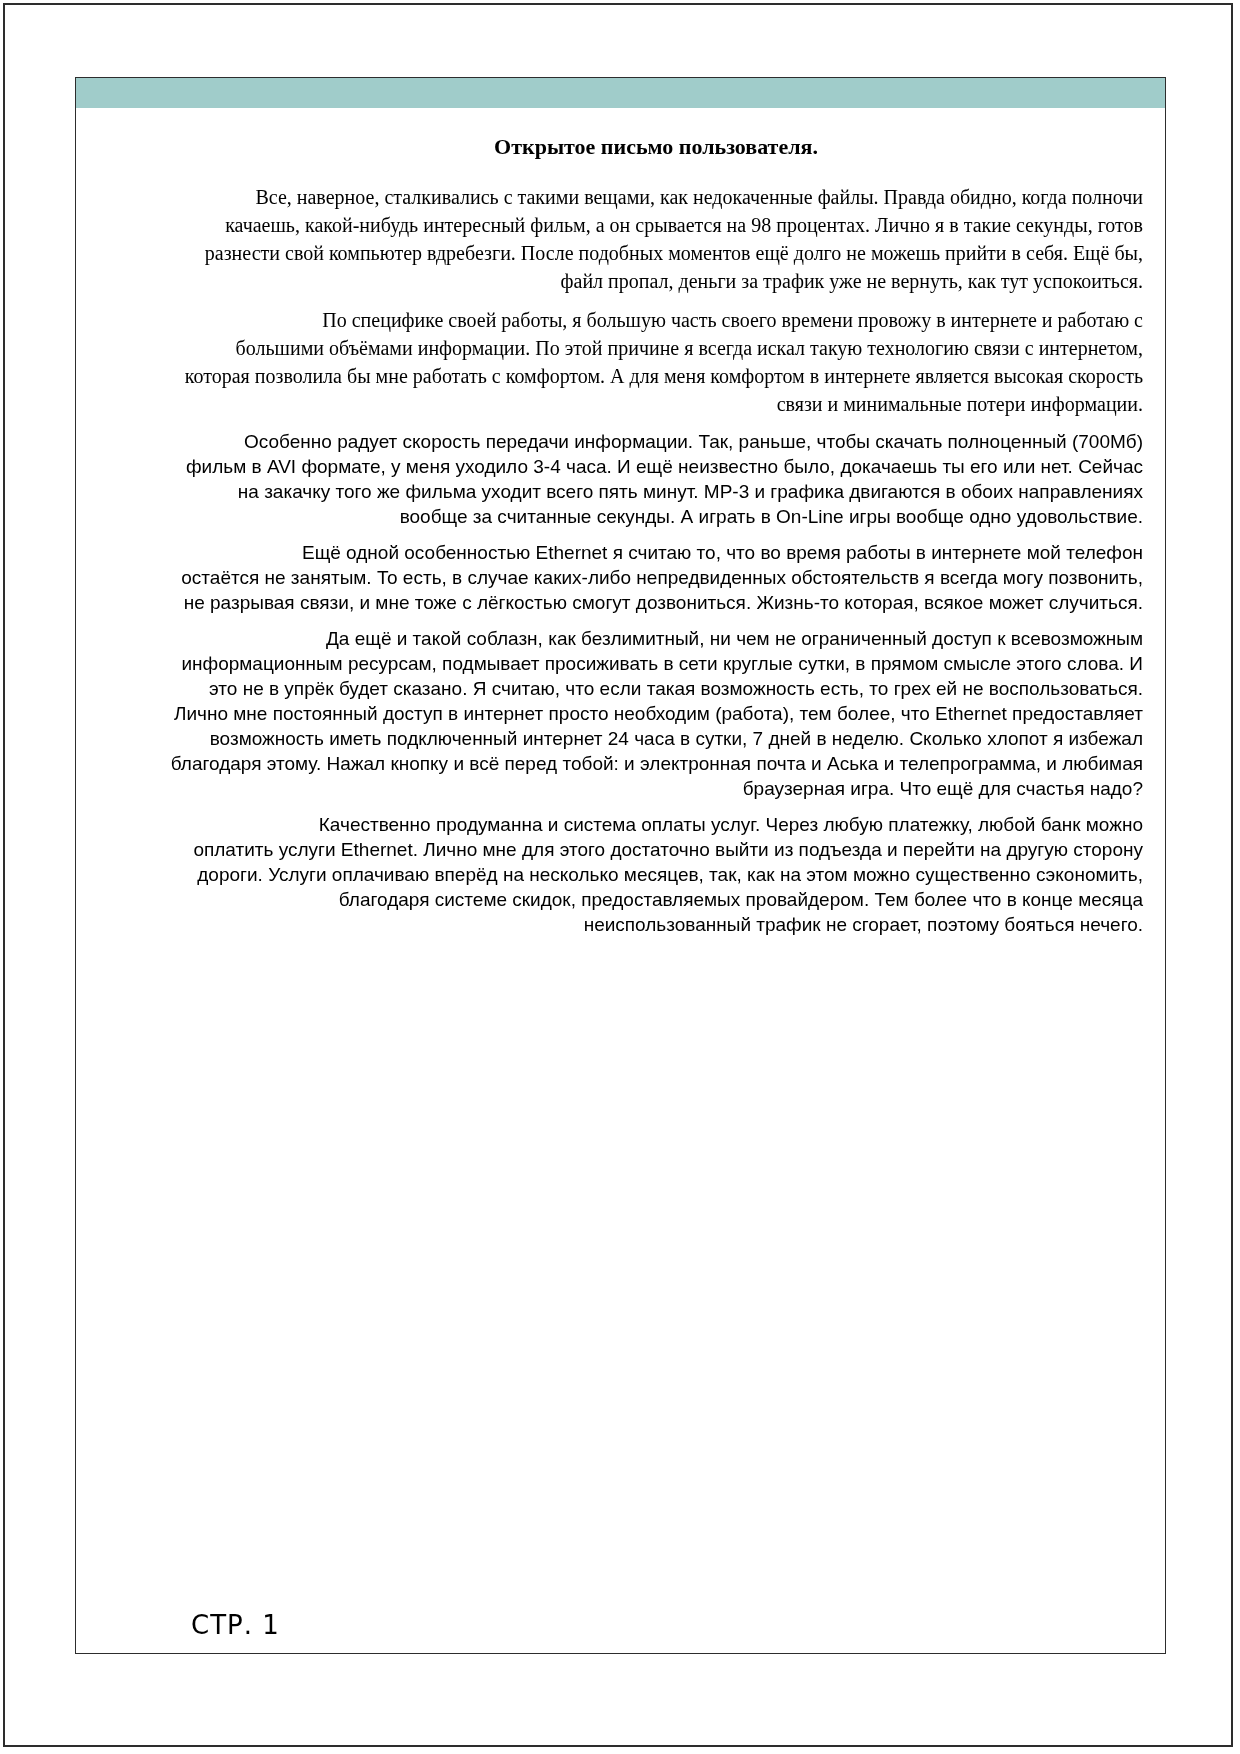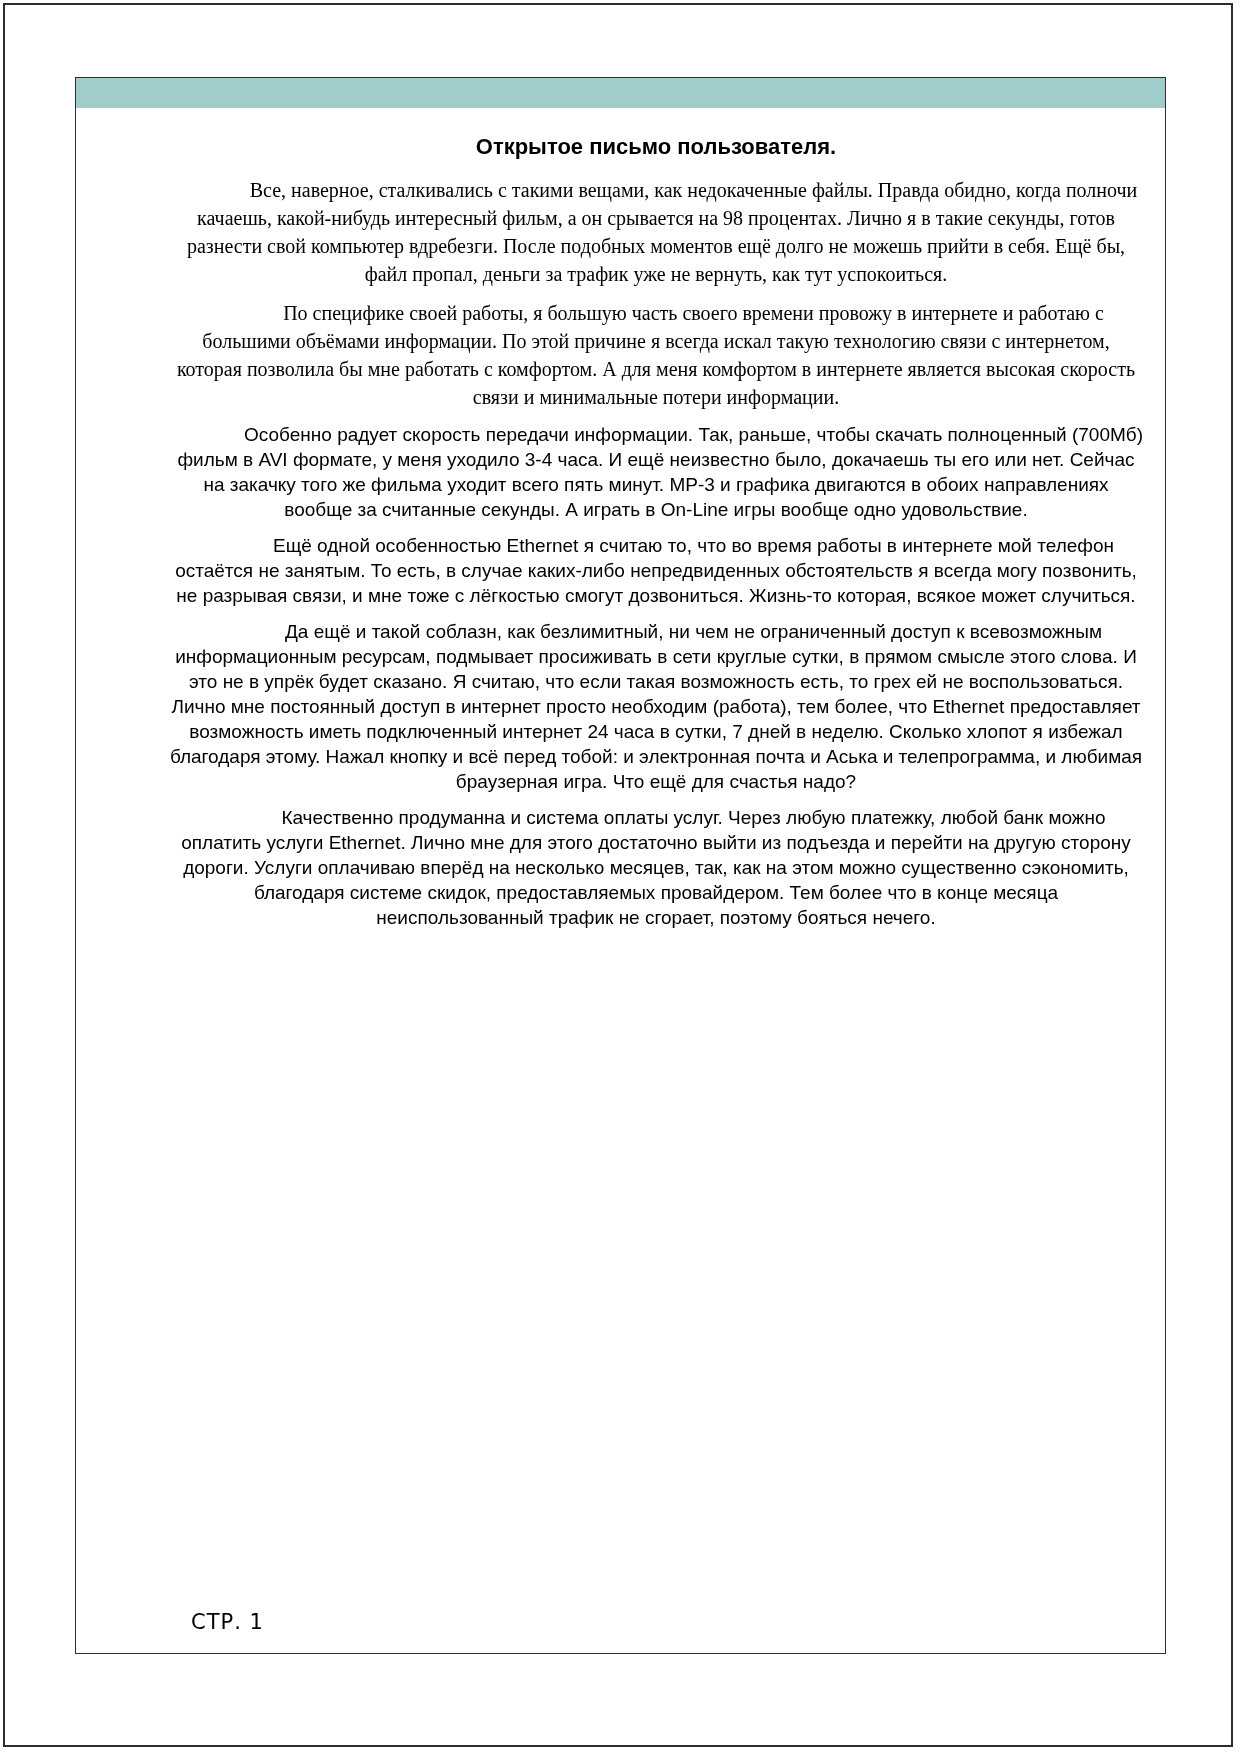--- a/index.html
+++ b/index.html
@@ -30,51 +30,51 @@
   .band {
     height: 30px;
     width: 100%;
     background: #a0ccca;
   }
   .content {
     padding: 26px 22px 0 93px;
     color: #000000;
   }
   .doc-title {
-    font-family: Liberation Sans, sans-serif;
+    font-family: Liberation Serif, serif;
     font-weight: bold;
     font-size: 22px;
     line-height: 26px;
     text-align: center;
-    margin: 0 0 16px 0;
+    margin: 0 0 23px 0;
   }
   p.para {
     margin: 0 0 11px 0;
     text-indent: 75px;
-    text-align: center;
+    text-align: right;
   }
   .serif-text {
     font-family: "Liberation Serif", serif;
     font-size: 20px;
     line-height: 28px;
   }
   p.mixed {
     line-height: 27px;
   }
   .sans-text {
     font-family: "Liberation Sans", sans-serif;
     font-size: 19px;
     line-height: 25px;
   }
   .footer-page {
     position: absolute;
     left: 115px;
     top: 1532px;
     font-family: "DejaVu Sans", sans-serif;
-    font-size: 21px;
+    font-size: 26px;
     letter-spacing: 1px;
     color: #000000;
   }
 </style>
 </head>
 <body>
 
 <div class="outer-border"></div>
 
 <div class="panel">

